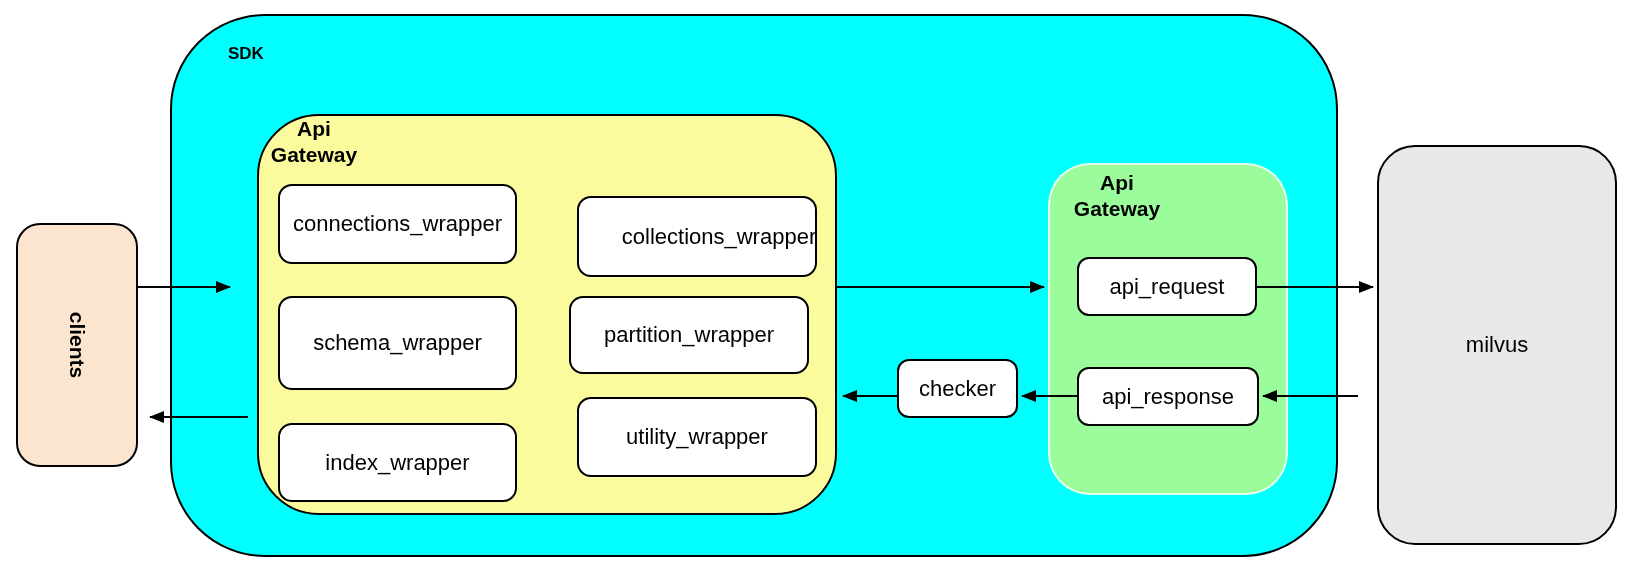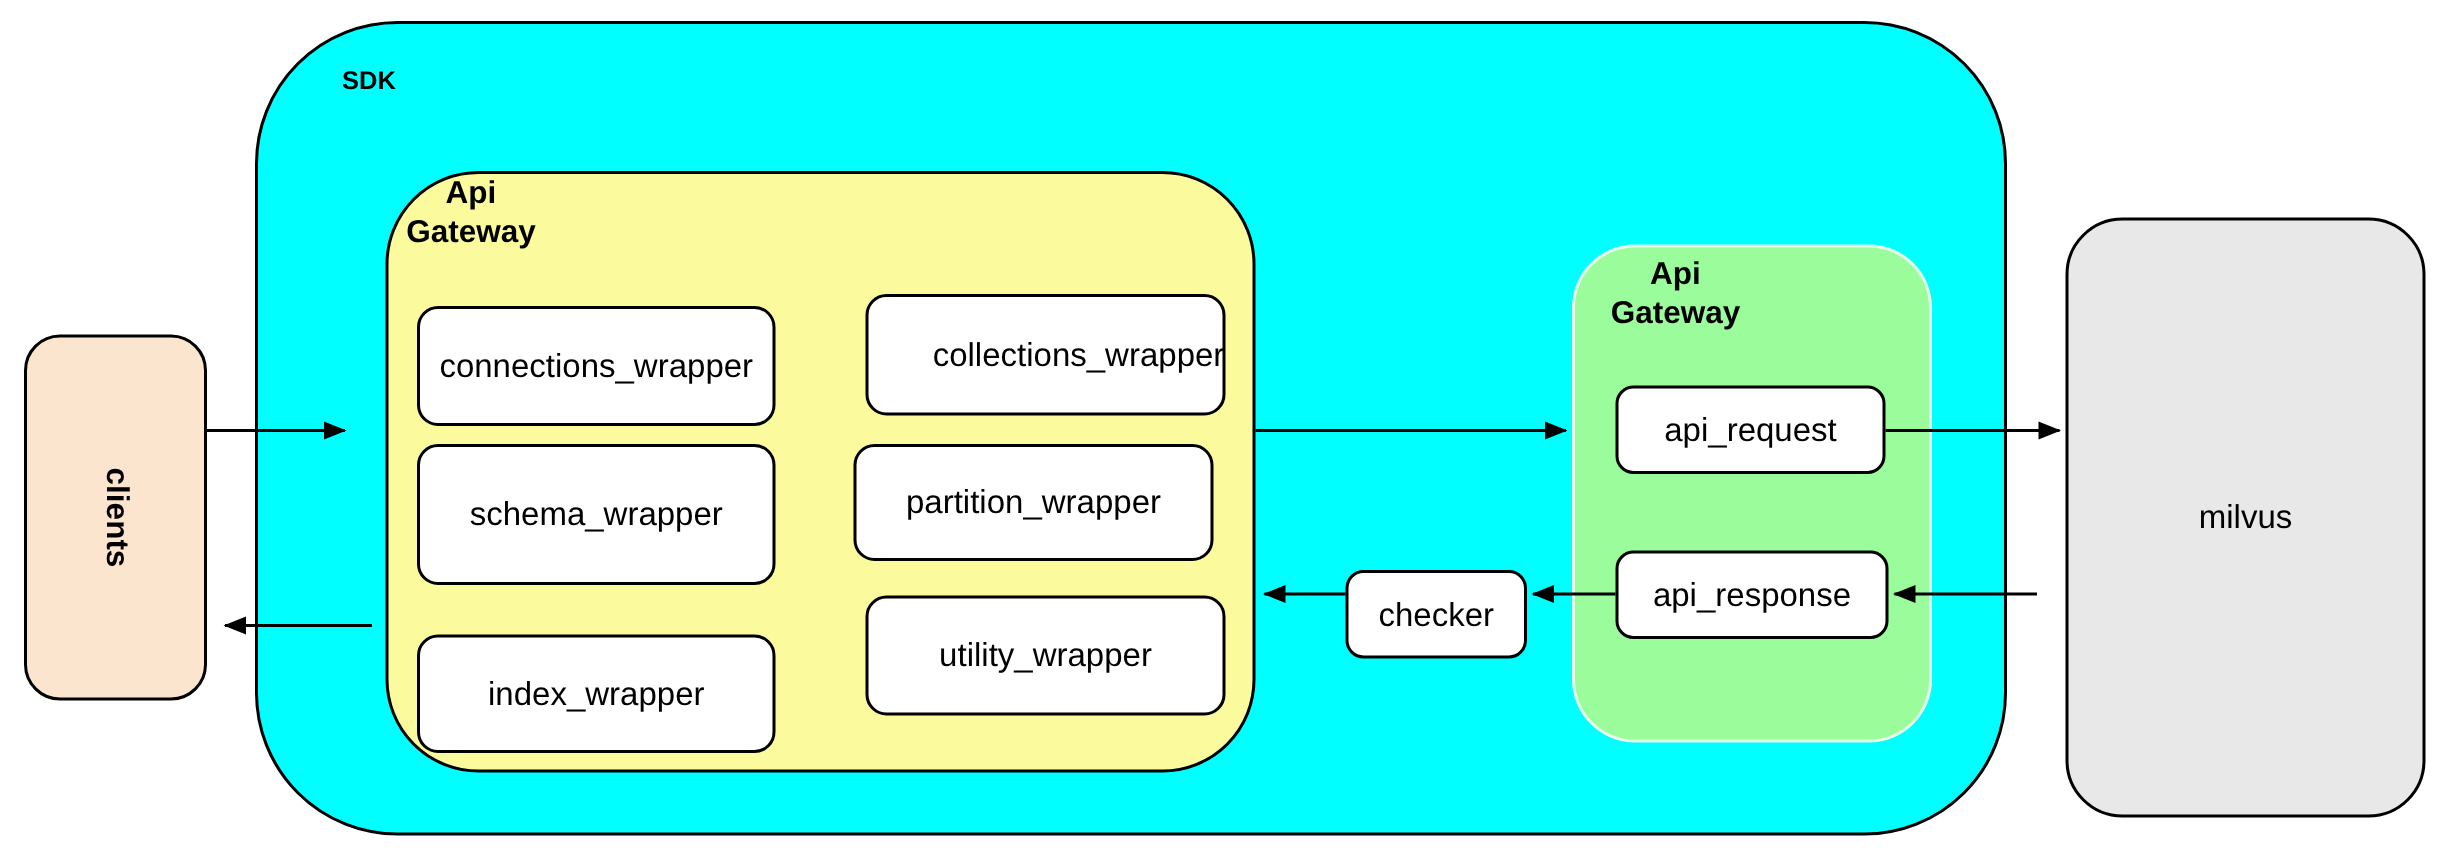--- a/index.html
+++ b/index.html
@@ -18,35 +18,35 @@
   .sdk-label{position:absolute;left:228px;top:44px;font-size:17px;font-weight:bold;}
 
   
   .api-wrapper{left:257px;top:114px;width:580px;height:401px;border-radius:62px;}
   .aw-label{position:absolute;left:260px;top:116px;width:108px;text-align:center;
             font-size:21px;font-weight:bold;line-height:26px;}
 
   
   .module{background:#ffffff;border-radius:14px;display:flex;align-items:center;
           justify-content:center;font-size:22px;}
-  .m-connections{left:278px;top:204px;width:239px;height:80px;}
+  .m-connections{left:278px;top:184px;width:239px;height:80px;}
   .m-collections{left:577px;top:196px;width:240px;height:81px;padding-left:44px;}
   .m-schema{left:278px;top:296px;width:239px;height:94px;}
   .m-partition{left:569px;top:296px;width:240px;height:78px;}
   .m-index{left:278px;top:397px;width:239px;height:79px;margin-top:26px;}
   .m-utility{left:577px;top:397px;width:240px;height:80px;}
 
   
   .gateway{left:1048px;top:163px;width:240px;height:332px;border-radius:42px;
            border:2px solid rgba(255,255,255,0.75);}
   .gw-label{position:absolute;left:1063px;top:170px;width:108px;text-align:center;
             font-size:21px;font-weight:bold;line-height:26px;}
   .m-request{left:1077px;top:257px;width:180px;height:59px;border-radius:12px;}
   .m-response{left:1077px;top:367px;width:182px;height:59px;border-radius:12px;}
-  .m-checker{left:897px;top:380px;width:121px;height:59px;border-radius:12px;}
+  .m-checker{left:897px;top:359px;width:121px;height:59px;border-radius:12px;}
 
   
   .milvus{left:1377px;top:145px;width:240px;height:400px;border-radius:38px;
           display:flex;align-items:center;justify-content:center;
           font-size:22px;font-weight:normal;}
 
   
   .clients{left:16px;top:223px;width:122px;height:244px;border-radius:24px;
            display:flex;align-items:center;justify-content:center;}
   .clients-label{transform:rotate(90deg);white-space:nowrap;font-size:21px;font-weight:bold;}

